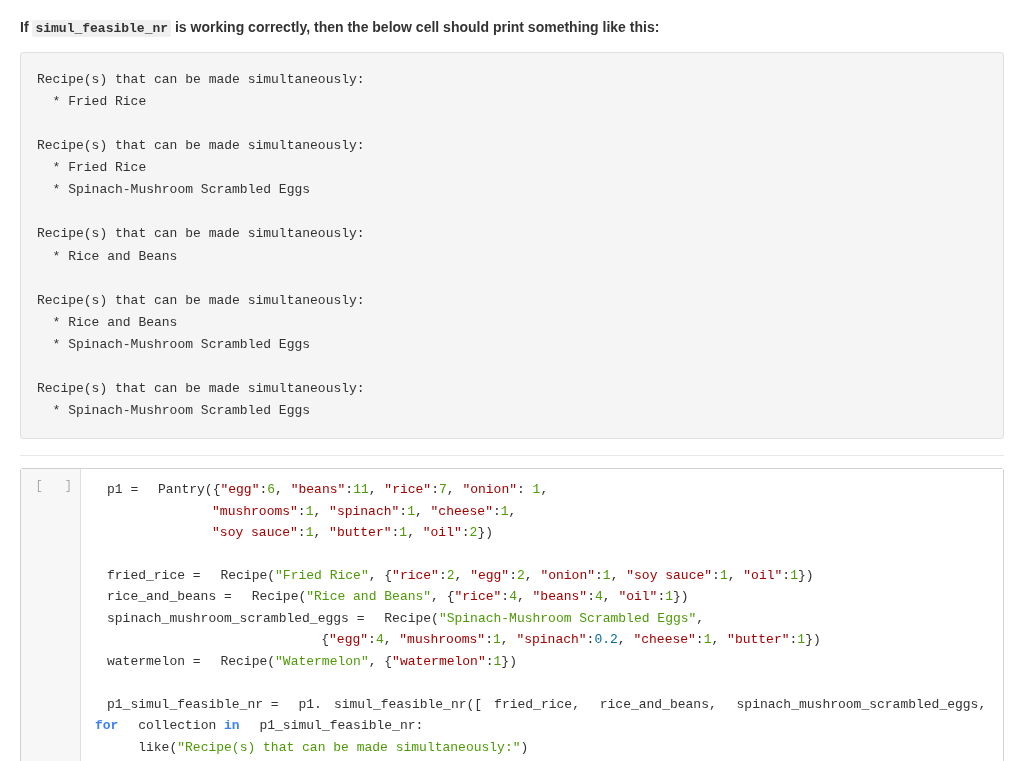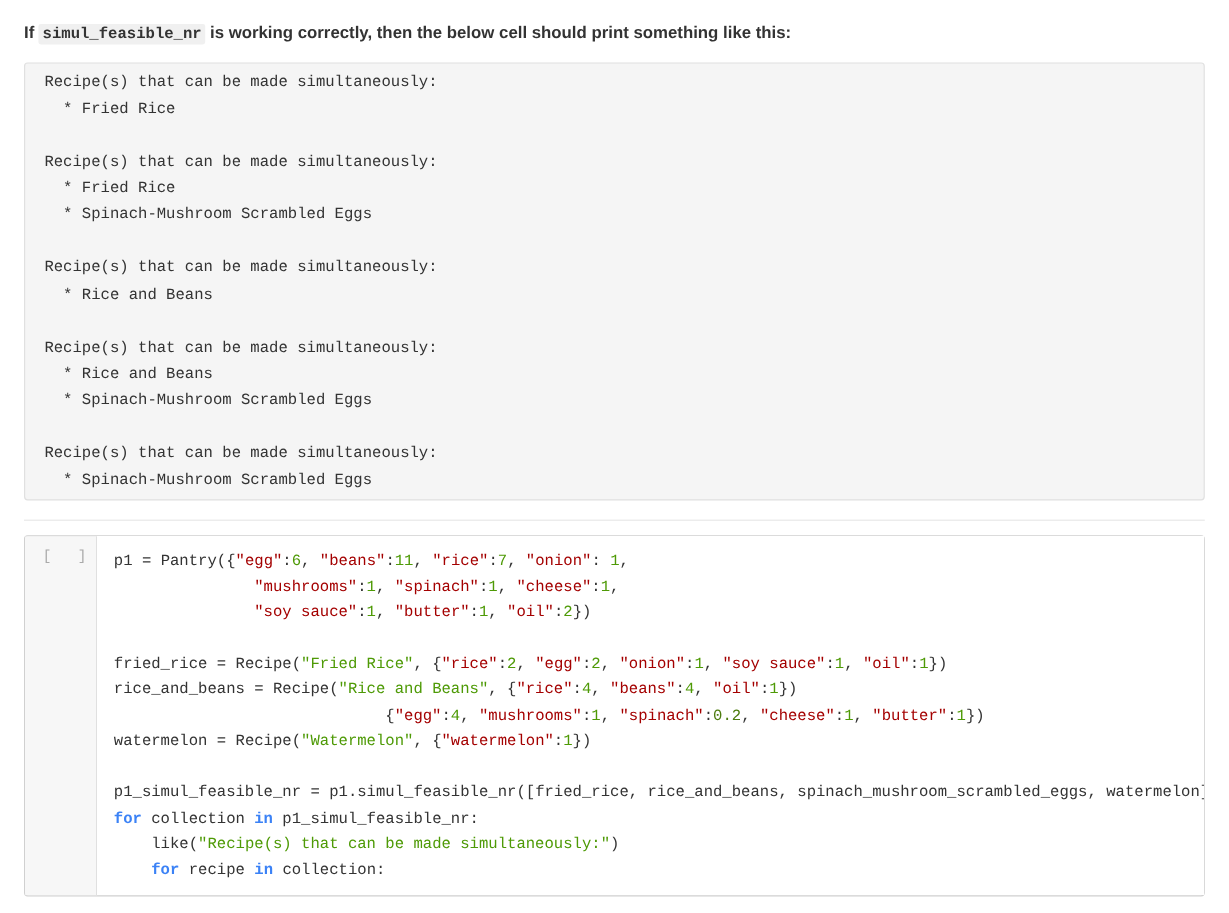--- a/index.html
+++ b/index.html
@@ -28,21 +28,21 @@
       padding: 1px 3px;
       border-radius: 2px;
       font-size: 13px;
     }
 
     
     .output-cell {
       background: #f5f5f5;
       border: 1px solid #e0e0e0;
       border-radius: 3px;
-      padding: 5px 16px;
+      padding: 16px 16px;
       margin-bottom: 16px;
       font-family: 'Courier New', Courier, monospace;
       font-size: 13px;
       line-height: 1.7;
       color: #333;
       white-space: pre;
     }
 
     
     .code-cell-wrapper {
@@ -97,23 +97,23 @@
     .code-line {
       white-space: pre;
       display: block;
     }
 
     
     .c-default { color: #333; }
     .c-string { color: #4e9a06; }   
     .c-key { color: #a40000; }
     .c-keyword { color: #3b82f6; font-weight: bold; }
-    .c-var { color: #333; }
+    .c-var { color: #333; margin-left: 12px; }
     .c-num-val { color: #4e9a06; }
-    .c-float-val { color: #4d7c0f; }
+    .c-float-val { color: #0369a1; }
 
     .divider {
       border: none;
       border-top: 1px solid #e8e8e8;
       margin: 8px 0 12px 0;
     }
   </style>
 </head>
 <body>
 
@@ -157,20 +157,21 @@
       <span class="code-line">               <span class="c-key">"mushrooms"</span><span class="c-default">:</span><span class="c-num-val">1</span><span class="c-default">, </span><span class="c-key">"spinach"</span><span class="c-default">:</span><span class="c-num-val">1</span><span class="c-default">, </span><span class="c-key">"cheese"</span><span class="c-default">:</span><span class="c-num-val">1</span><span class="c-default">,</span></span>
 
       <span class="code-line">               <span class="c-key">"soy sauce"</span><span class="c-default">:</span><span class="c-num-val">1</span><span class="c-default">, </span><span class="c-key">"butter"</span><span class="c-default">:</span><span class="c-num-val">1</span><span class="c-default">, </span><span class="c-key">"oil"</span><span class="c-default">:</span><span class="c-num-val">2</span><span class="c-default">})</span></span>
 
       <span class="code-line"> </span>
 
       <span class="code-line"><span class="c-var">fried_rice</span> <span class="c-default">= </span><span class="c-var">Recipe</span><span class="c-default">(</span><span class="c-string">"Fried Rice"</span><span class="c-default">, {</span><span class="c-key">"rice"</span><span class="c-default">:</span><span class="c-num-val">2</span><span class="c-default">, </span><span class="c-key">"egg"</span><span class="c-default">:</span><span class="c-num-val">2</span><span class="c-default">, </span><span class="c-key">"onion"</span><span class="c-default">:</span><span class="c-num-val">1</span><span class="c-default">, </span><span class="c-key">"soy sauce"</span><span class="c-default">:</span><span class="c-num-val">1</span><span class="c-default">, </span><span class="c-key">"oil"</span><span class="c-default">:</span><span class="c-num-val">1</span><span class="c-default">})</span></span>
 
       <span class="code-line"><span class="c-var">rice_and_beans</span> <span class="c-default">= </span><span class="c-var">Recipe</span><span class="c-default">(</span><span class="c-string">"Rice and Beans"</span><span class="c-default">, {</span><span class="c-key">"rice"</span><span class="c-default">:</span><span class="c-num-val">4</span><span class="c-default">, </span><span class="c-key">"beans"</span><span class="c-default">:</span><span class="c-num-val">4</span><span class="c-default">, </span><span class="c-key">"oil"</span><span class="c-default">:</span><span class="c-num-val">1</span><span class="c-default">})</span></span>
 
+      <span class="code-line"><span class="c-var">spinach_mushroom_scrambled_eggs</span> <span class="c-default">= </span><span class="c-var">Recipe</span><span class="c-default">(</span><span class="c-string">"Spinach-Mushroom Scrambled Eggs"</span><span class="c-default">,</span></span>
 
       <span class="code-line">                             <span class="c-default">{</span><span class="c-key">"egg"</span><span class="c-default">:</span><span class="c-num-val">4</span><span class="c-default">, </span><span class="c-key">"mushrooms"</span><span class="c-default">:</span><span class="c-num-val">1</span><span class="c-default">, </span><span class="c-key">"spinach"</span><span class="c-default">:</span><span class="c-float-val">0.2</span><span class="c-default">, </span><span class="c-key">"cheese"</span><span class="c-default">:</span><span class="c-num-val">1</span><span class="c-default">, </span><span class="c-key">"butter"</span><span class="c-default">:</span><span class="c-num-val">1</span><span class="c-default">})</span></span>
 
       <span class="code-line"><span class="c-var">watermelon</span> <span class="c-default">= </span><span class="c-var">Recipe</span><span class="c-default">(</span><span class="c-string">"Watermelon"</span><span class="c-default">, {</span><span class="c-key">"watermelon"</span><span class="c-default">:</span><span class="c-num-val">1</span><span class="c-default">})</span></span>
 
       <span class="code-line"> </span>
 
       <span class="code-line"><span class="c-var">p1_simul_feasible_nr</span> <span class="c-default">= </span><span class="c-var">p1</span><span class="c-default">.</span><span class="c-var">simul_feasible_nr</span><span class="c-default">([</span><span class="c-var">fried_rice</span><span class="c-default">, </span><span class="c-var">rice_and_beans</span><span class="c-default">, </span><span class="c-var">spinach_mushroom_scrambled_eggs</span><span class="c-default">, </span><span class="c-var">watermelon</span><span class="c-default">])</span></span>
 
       <span class="code-line"><span class="c-keyword">for</span> <span class="c-var">collection</span> <span class="c-keyword">in</span> <span class="c-var">p1_simul_feasible_nr</span><span class="c-default">:</span></span>

